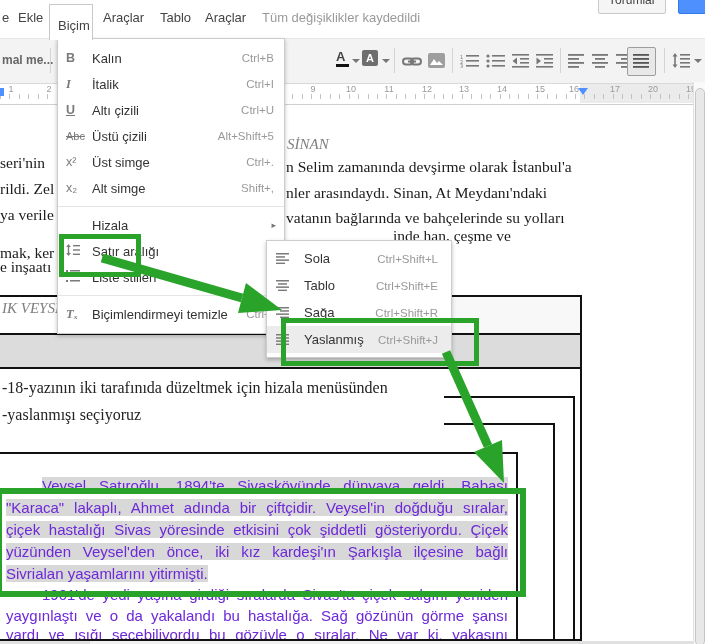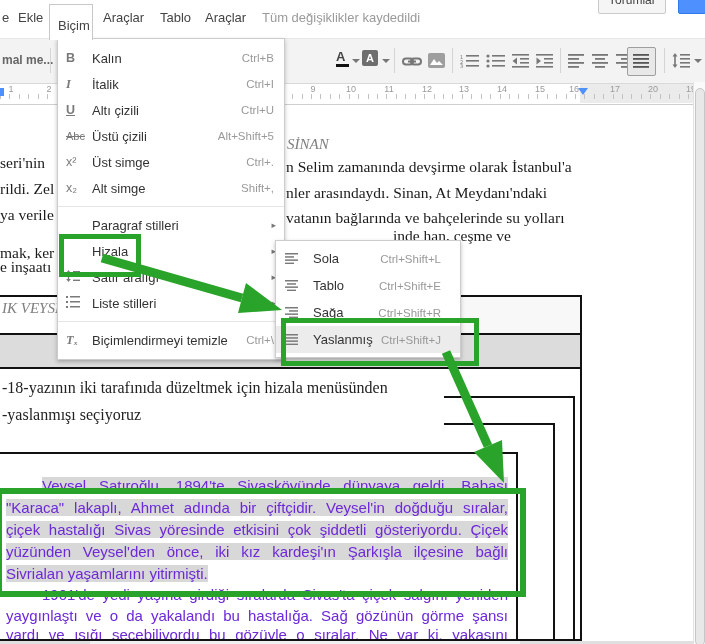--- a/index.html
+++ b/index.html
@@ -76,26 +76,26 @@
   .mico.strike{text-decoration:line-through;font-size:11px;}
   .mico.it{font-family:"Liberation Serif",serif;font-style:italic;font-weight:bold;}
   .mico.ul{text-decoration:underline;font-weight:bold;}
   .mico.b{font-weight:bold;}
   .mlabel{flex:1;padding-left:4px;font-size:13px;color:#333;white-space:nowrap;}
   .mshort{padding-right:10px;font-size:11.5px;color:#999;white-space:nowrap;text-align:center;}
   .marrow{padding-right:8px;font-size:9px;color:#777;}
   .marrow::before{content:"\25B8";}
   .msep{height:1px;background:#e5e5e5;margin:5px 0;}
 
-  .sub-menu{left:275px;top:240px;width:184px;z-index:11;padding:4px 0;}
+  .sub-menu{left:266px;top:240px;width:184px;z-index:11;padding:4px 0;}
   .srow{display:flex;align-items:center;height:27px;cursor:pointer;}
   .srow.hover{background:#ececec;}
   .sico{flex:none;width:24px;padding-left:9px;}
   .slabel{flex:1;padding-left:4px;font-size:13px;color:#333;white-space:nowrap;}
-  .sshort{padding-right:19px;font-size:11.5px;color:#999;white-space:nowrap;}
+  .sshort{padding-right:13px;font-size:11.5px;color:#999;white-space:nowrap;}
 
   
   .gbox{z-index:50;pointer-events:none;}
   .gbox1{left:59px;top:234px;width:72px;height:33px;border:5px solid #29a329;}
   .gbox2{left:281px;top:318px;width:188px;height:38px;border:5px solid #29a329;}
   .gbox3{left:-4px;top:488px;width:518px;height:97px;border:6px solid #29a329;}
   .anno{position:absolute;left:0;top:0;width:705px;height:644px;z-index:51;pointer-events:none;}
   .anno line{stroke:#29a329;}
   .anno polygon{fill:#29a329;}
 </style>
@@ -361,25 +361,20 @@
       <span class="mshort">Ctrl+.</span>
     </div>
     <div class="mrow">
       <span class="mico">x₂</span>
       <span class="mlabel">Alt simge</span>
       <span class="mshort">Shift+,</span>
     </div>
     <div class="msep"></div>
     <div class="mrow">
       <span class="mico"></span>
-      <span class="mlabel">Paragraf stilleri</span>
-      <span class="marrow"></span>
-    </div>
-    <div class="mrow">
-      <span class="mico"></span>
       <span class="mlabel">Hizala</span>
       <span class="marrow"></span>
     </div>
     <div class="mrow">
       <span class="mico"><svg width="14" height="12" viewBox="0 0 14 12">
             <g fill="#7a7a7a">
               <path d="M2.5 0 L4.8 3 L0.2 3 Z"></path>
               <rect x="1.8" y="2.5" width="1.4" height="7"></rect>
               <path d="M2.5 12 L4.8 9 L0.2 9 Z"></path>
               <rect x="7" y="1" width="7" height="1.4"></rect>

